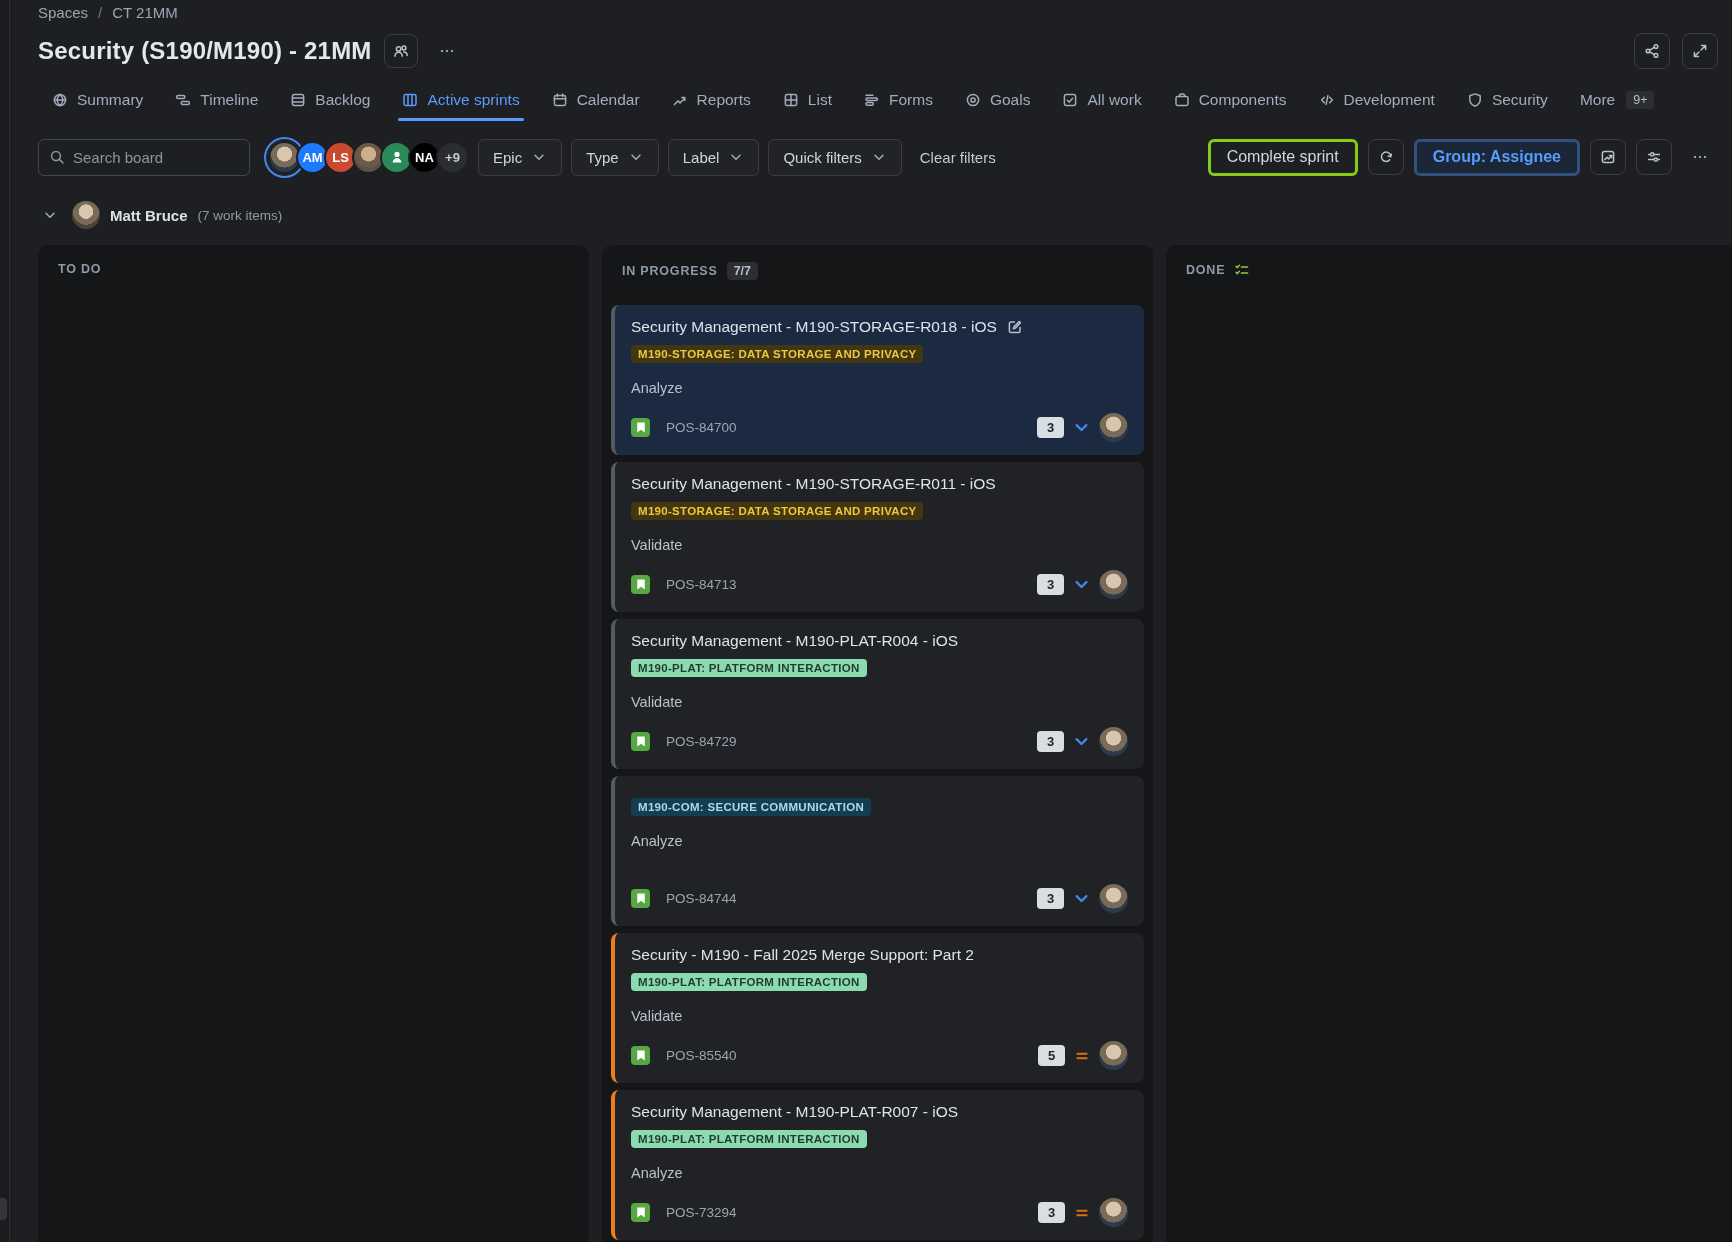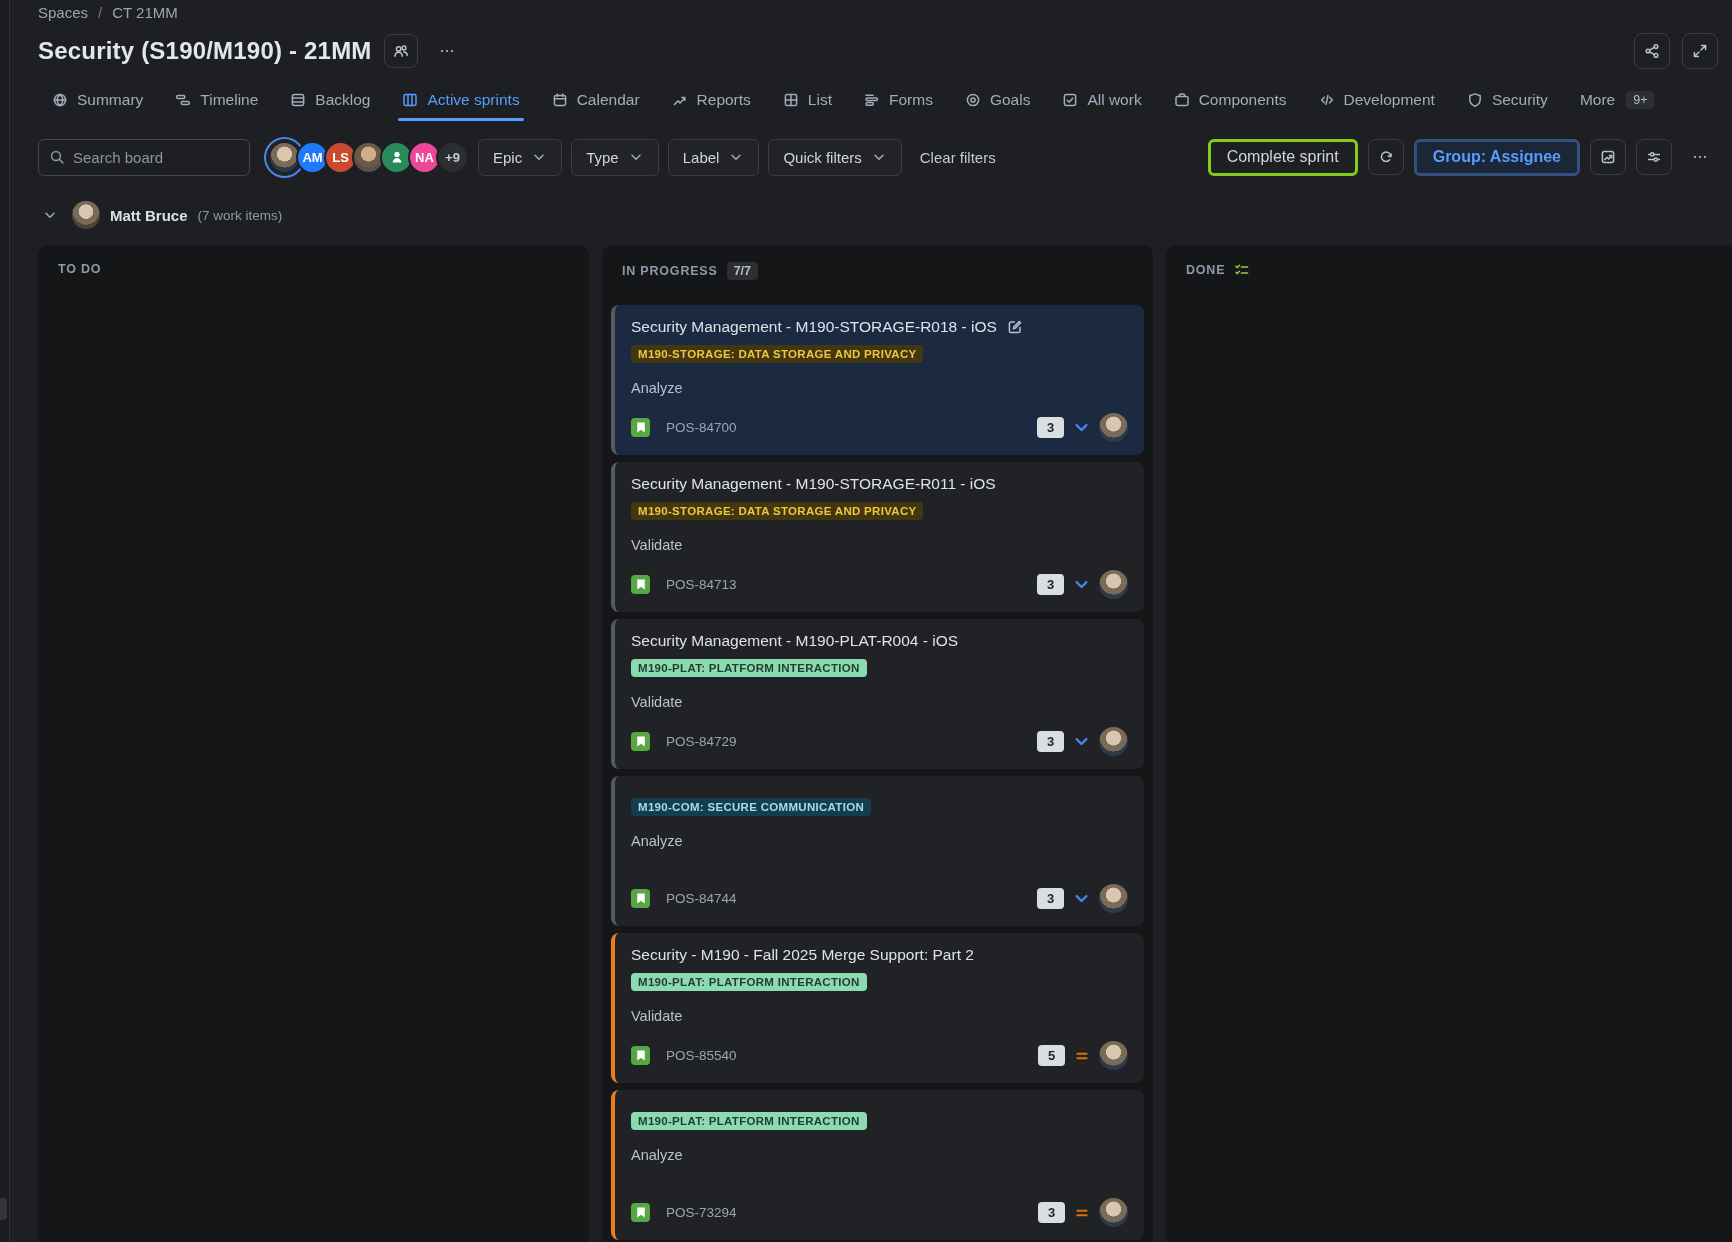--- a/index.html
+++ b/index.html
@@ -320,21 +320,21 @@
         <span class="avatar" style="background: rgb(202, 74, 49);">LS</span>
         <span class="avatar photo2"></span>
         <span class="avatar" style="background: rgb(43, 138, 90);">
           <span class="icon">
             <svg width="16" height="16" viewBox="0 0 16 16" fill="none" stroke="currentColor" stroke-width="1.5" stroke-linecap="round" stroke-linejoin="round">
               <circle cx="8" cy="5.4" r="2.6" fill="#fff" stroke="none"></circle>
               <path d="M3.6 13.4c.4-3 2.2-4.5 4.4-4.5s4 1.5 4.4 4.5z" fill="#fff" stroke="none"></path>
             </svg>
           </span>
         </span>
-        <span class="avatar" style="background: #ec4899;">NA</span>
+        <span class="avatar" style="background: #000000;">NA</span>
         <span class="avatar overflow">+9</span>
       </span>
     <span id="filter-buttons" style="display:flex;">
         <button class="filter-btn">
           <span>Epic</span>
           <span class="icon">
             <svg width="16" height="16" viewBox="0 0 16 16" fill="none" stroke="currentColor" stroke-width="1.5" stroke-linecap="round" stroke-linejoin="round">
               <path d="M4 6.2l4 4 4-4"></path>
             </svg>
           </span>
@@ -551,20 +551,23 @@
                 <span class="prio medium">
                   <svg width="16" height="16" viewBox="0 0 16 16" fill="none" stroke="currentColor" stroke-width="2.1" stroke-linecap="round">
                     <path d="M3.4 5.7h9.2M3.4 10.3h9.2"></path>
                   </svg>
                 </span>
                 <span class="card-avatar"></span>
               </span>
             </div>
           </article>
           <article class="card accent-orange">
+            <div class="card-title-row">
+              <span class="card-title">Security Management - M190-PLAT-R007 - iOS</span>
+            </div>
             <span class="label-badge label-green">M190-PLAT: PLATFORM INTERACTION</span>
             <div class="card-status">Analyze</div>
             <div class="card-footer">
               <span class="story-icon">
                 <svg width="10" height="11" viewBox="0 0 12 13" fill="#fff">
                   <path d="M1.5 .5h9v12L6 9.2 1.5 12.5z"></path>
                 </svg>
               </span>
               <span class="card-key">POS-73294</span>
               <span class="footer-right">

